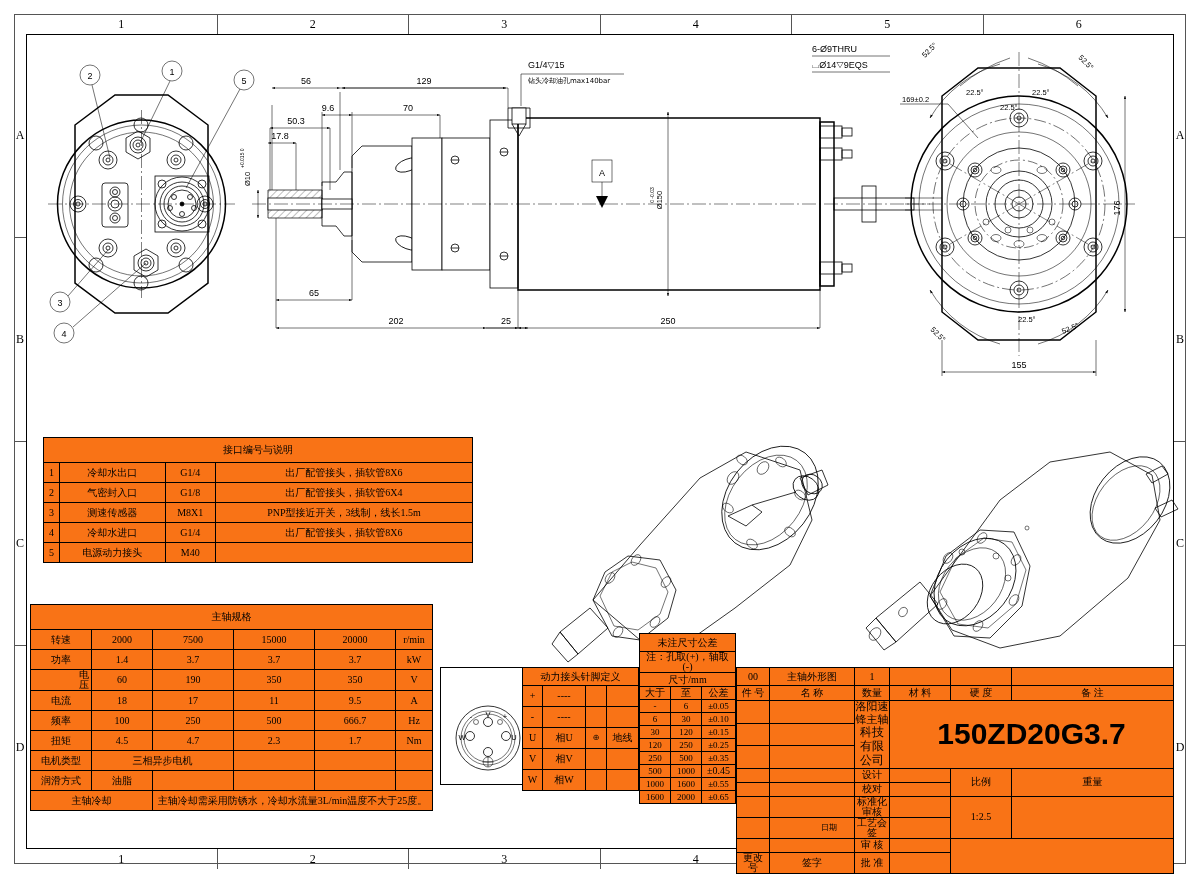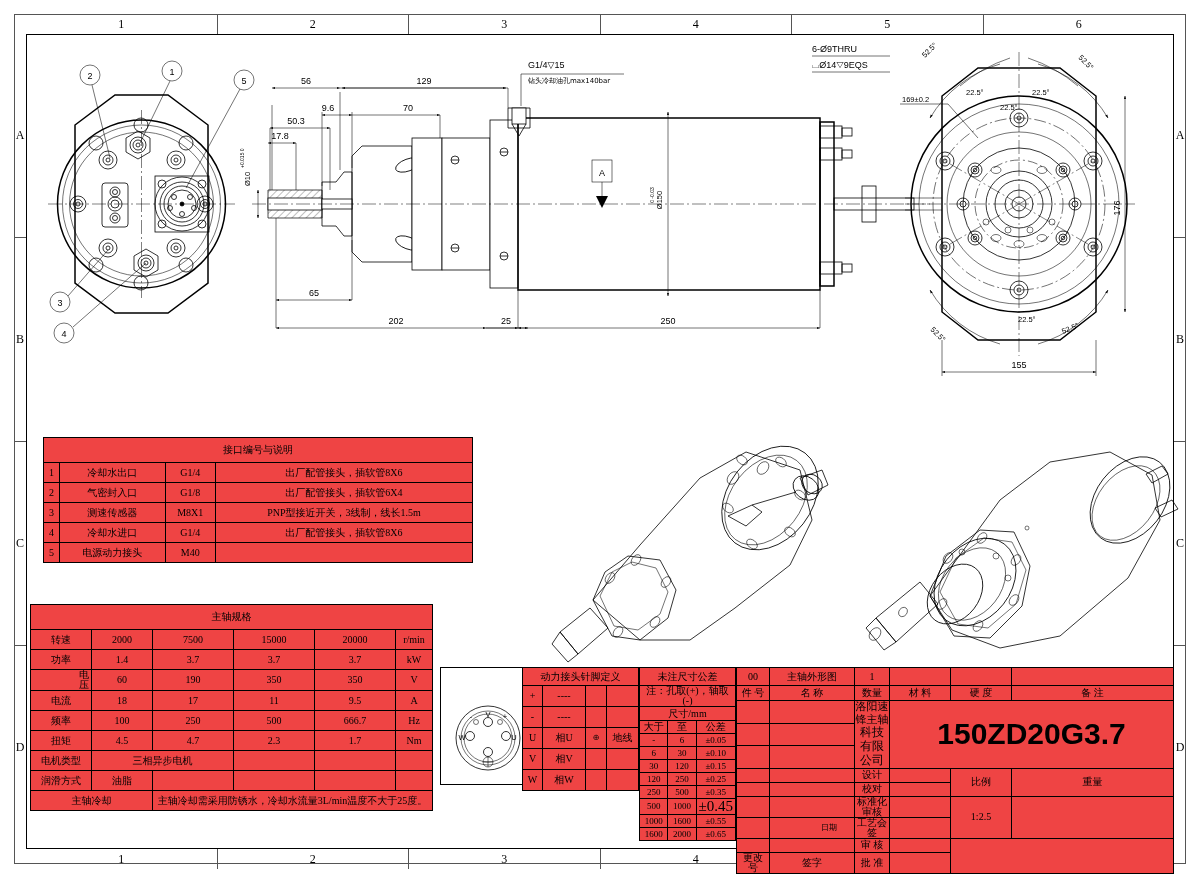--- a/index.html
+++ b/index.html
@@ -15,21 +15,21 @@
   .zone-bottom{top:849px;}
   .zone-cell{flex:1;display:flex;align-items:center;justify-content:center;
              font-size:12px;border-right:1px solid #555;box-sizing:border-box;font-family:"Liberation Serif",serif;}
   .zone-cell:last-child{border-right:none;}
   .zone-left,.zone-right{position:absolute;top:34px;width:12px;height:815px;display:flex;flex-direction:column;}
   .zone-left{left:14px;}
   .zone-right{left:1174px;}
   .zrow{flex:1;display:flex;align-items:center;justify-content:center;font-size:12px;border-bottom:1px solid #555;box-sizing:border-box;}
   .zrow:last-child{border-bottom:none;}
   
-  table.cad{border-collapse:collapse;position:absolute;background:#ef4444;}
+  table.cad{border-collapse:collapse;position:absolute;background:#f97316;}
   table.cad td,table.cad th{border:1px solid #000;padding:0 2px;font-size:10px;
       font-family:"Liberation Serif",serif;text-align:center;vertical-align:middle;line-height:1;}
   .ttl{font-size:12px;}
   .lft{text-align:left;padding-left:4px;}
   .num{font-family:"Liberation Sans",sans-serif;font-size:11px;}
   .cn{font-family:"DejaVu Sans",sans-serif;font-size:9px;}
   .cn8{font-family:"DejaVu Sans",sans-serif;font-size:8px;}
   .cn10{font-family:"DejaVu Sans",sans-serif;font-size:10px;}
   
   #draw{position:absolute;left:0;top:0;width:1200px;height:878px;pointer-events:none;}
@@ -658,21 +658,21 @@
     <tr>
       <td class="num" style="height:20px;">W</td>
       <td class="cn8">相W</td>
       <td></td>
       <td class="cn8"></td>
     </tr>
   </tbody>
     </table>
   <div class="abs" style="left:440px;top:667px;width:82px;height:116px;border:1px solid #000;border-right:none;"></div>
 
-  <table class="cad" id="tbl-tol" style="left:639px;top:667px;width:97px;">
+  <table class="cad" id="tbl-tol" style="left:639px;top:633px;width:97px;">
     <tbody>
         <tr>
           <td colspan="3" class="cn" style="height:17px;">未注尺寸公差</td>
         </tr>
     <tr>
           <td colspan="3" class="cn8" style="height:13px;">注：孔取(+)，轴取(-)</td>
         </tr>
     <tr>
           <td colspan="3" class="cn8" style="height:13px;">尺寸/mm</td>
         </tr>
@@ -702,21 +702,21 @@
           <td class="num" style="font-size:9px">±0.25</td>
         </tr>
     <tr>
           <td class="num" style="height:12px;font-size:9px">250</td>
           <td class="num" style="font-size:9px">500</td>
           <td class="num" style="font-size:9px">±0.35</td>
         </tr>
     <tr>
           <td class="num" style="height:12px;font-size:9px">500</td>
           <td class="num" style="font-size:9px">1000</td>
-          <td class="num" style="font-size:15px">±0.45</td>
+          <td class="num" style="font-size:10px">±0.45</td>
         </tr>
     <tr>
           <td class="num" style="height:12px;font-size:9px">1000</td>
           <td class="num" style="font-size:9px">1600</td>
           <td class="num" style="font-size:9px">±0.55</td>
         </tr>
     <tr>
           <td class="num" style="height:12px;font-size:9px">1600</td>
           <td class="num" style="font-size:9px">2000</td>
           <td class="num" style="font-size:9px">±0.65</td>

